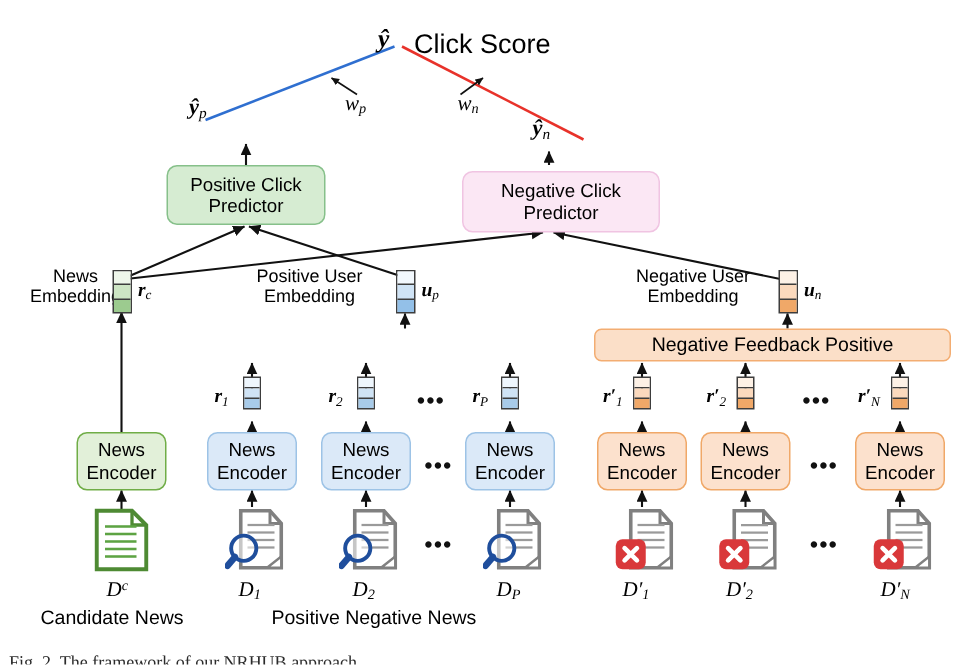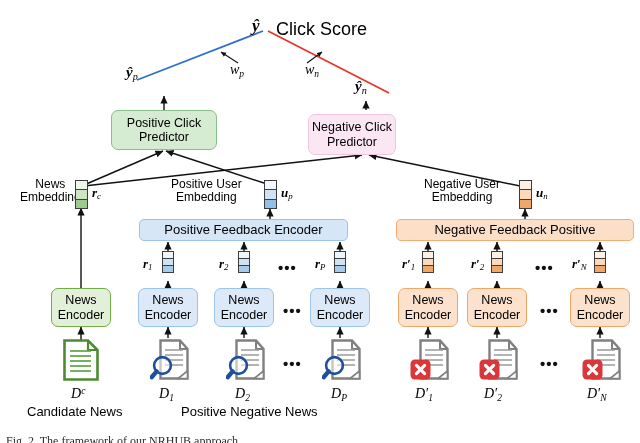--- a/index.html
+++ b/index.html
@@ -120,21 +120,21 @@
     <span>w</span><span class="sub">n</span>
   </div>
 
   <div class="box green" style="left:111px;top:110px;width:106px;height:40px;">
     <div>
       <div>Positive Click</div>
       <div>Predictor</div>
     </div>
   </div>
 
-  <div class="box pink" style="left:308px;top:114px;width:88px;height:41px;">
+  <div class="box pink" style="left:308px;top:114px;width:132px;height:41px;">
     <div>
       <div>Negative Click</div>
       <div>Predictor</div>
     </div>
   </div>
 
   <div class="lbl plain sm" style="left:20px;top:178px;text-align:center;">
     <div>News</div>
     <div>Embedding</div>
   </div>
@@ -166,21 +166,20 @@
   </div>
   <div class="vec" style="left:519px;top:180px;width:13px;height:29px;">
     <div style="background:#fdf1e6;"></div>
       <div style="background:#fbd9bd;"></div>
       <div style="background:#f0a868;"></div>
   </div>
   <div class="lbl math" style="left:536px;top:186px;font-size:13px;">
     <span>u</span><span class="sub">n</span>
   </div>
 
-  <div class="box blue wide" style="left:139px;top:219px;width:209px;height:22px;font-size:13px;">Positive Feedback Encoder</div>
   <div class="box orange wide" style="left:396px;top:219px;width:238px;height:22px;font-size:13px;">Negative Feedback Positive</div>
 
   <div class="lbl math" style="left:143px;top:257px;font-size:13px;">
     <span>r</span><span class="sub">1</span>
   </div>
   <div class="vec" style="left:162px;top:251px;width:12px;height:22px;">
     <div style="background:#eef6fd;"></div>
       <div style="background:#cfe3f5;"></div>
       <div style="background:#a8cbe9;"></div>
   </div>

